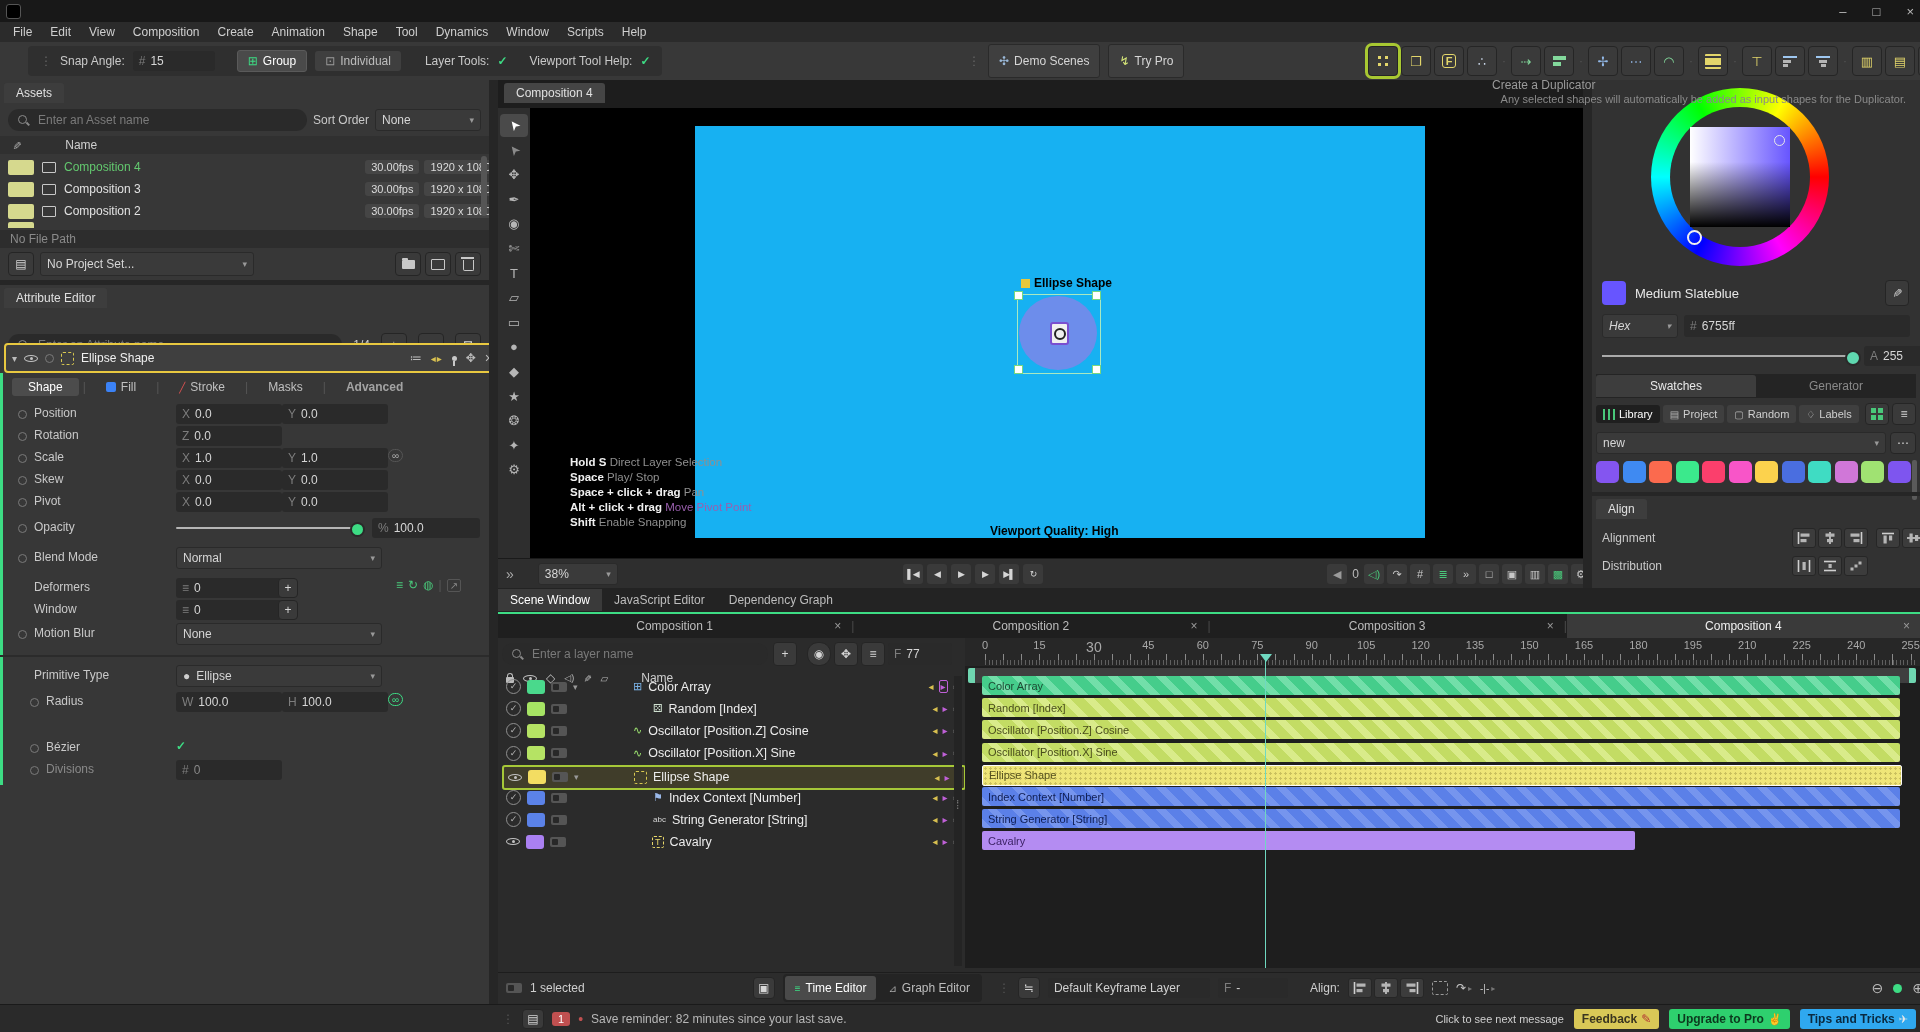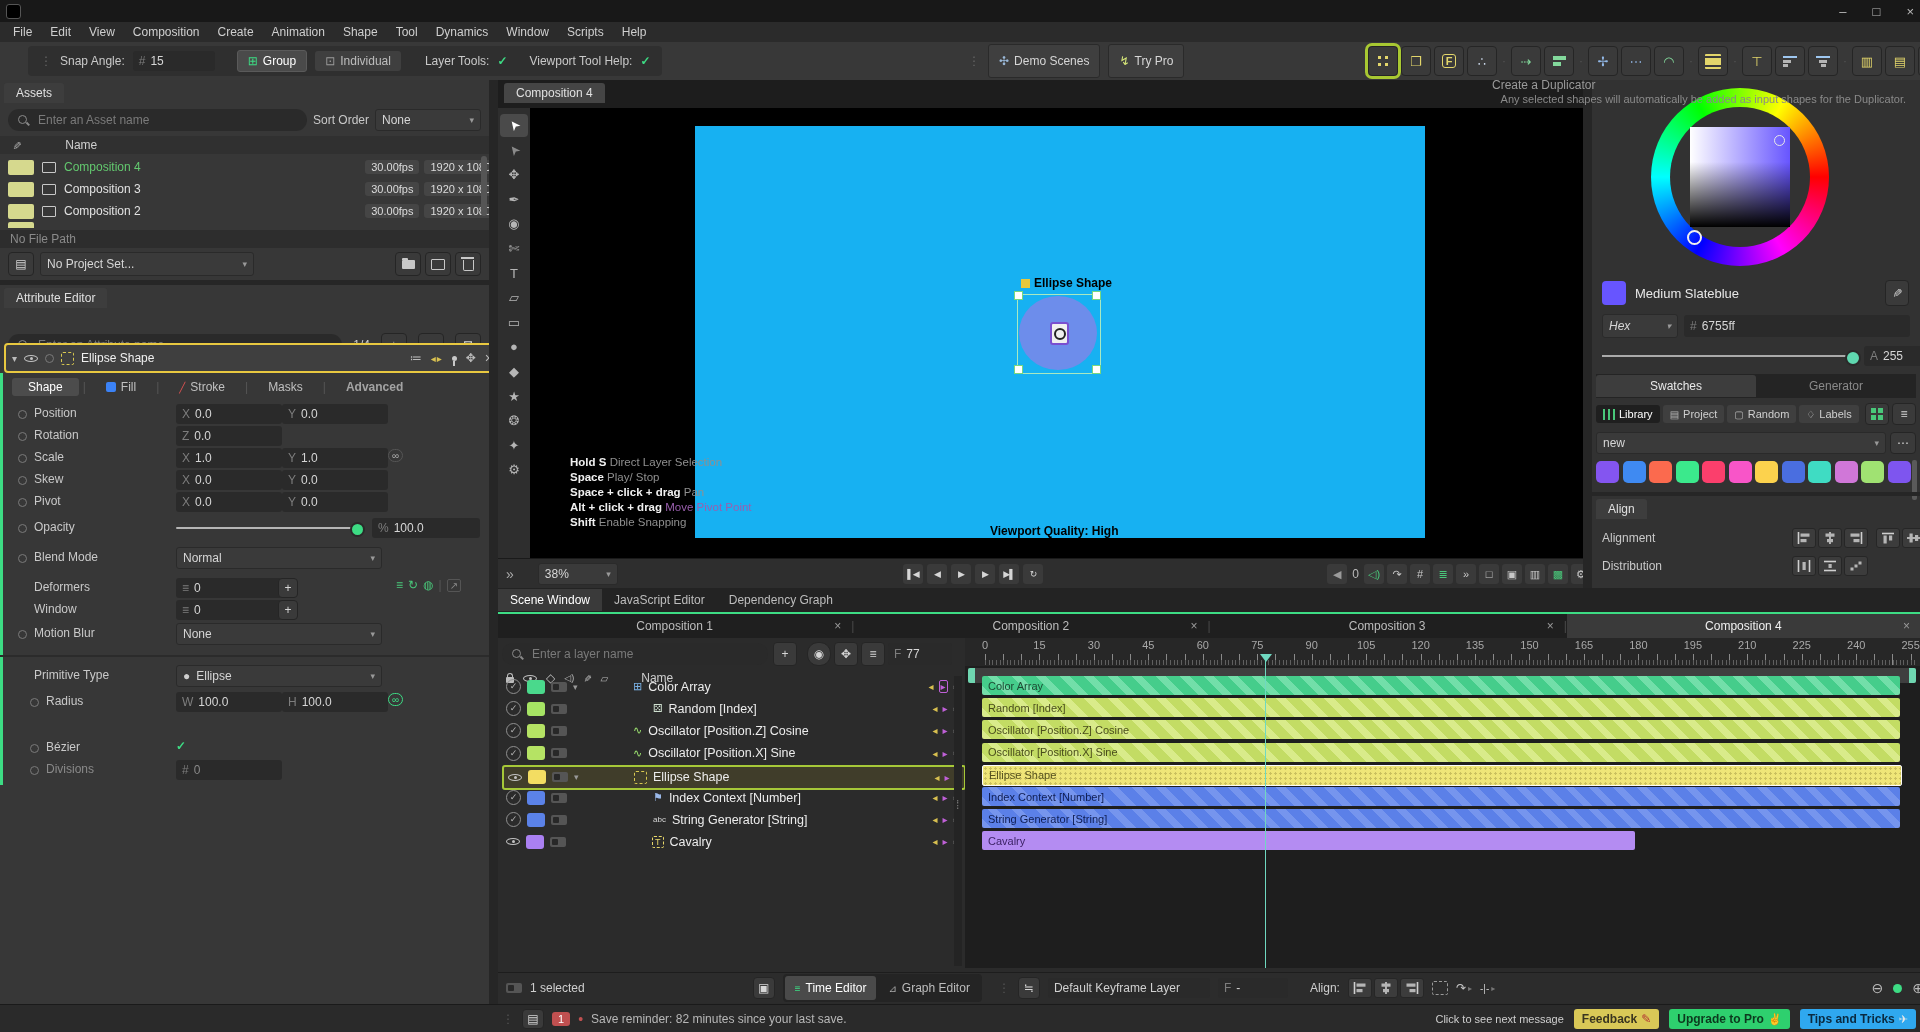--- a/index.html
+++ b/index.html
@@ -855,21 +855,21 @@
           <span class="kf-r">▸</span>
           <span class="kf-o">○</span>
         </div>
       </div>
       <div class="a" style="left: 456px; top: 88px; width: 8px; height: 290px; background: rgb(36, 36, 36);"></div>
       <span style="position: absolute; left: 458px; top: 210px; color: rgb(119, 119, 119);">⁞</span>
       <div class="a" style="left: 467px; top: 50px; width: 955px; height: 330px; background: rgb(30, 30, 30); overflow: hidden;">
         <div class="a" style="left: 0px; top: 0px; width: 955px; height: 28px; background: rgb(39, 39, 39);">
           <span style="position: absolute; left: 20px; top: 1px; transform: translateX(-50%); color: rgb(168, 168, 168); font-size: 11px;">0</span>
           <span style="position: absolute; left: 74.45px; top: 1px; transform: translateX(-50%); color: rgb(168, 168, 168); font-size: 11px;">15</span>
-          <span style="position: absolute; left: 128.9px; top: 1px; transform: translateX(-50%); color: rgb(168, 168, 168); font-size: 11px;">30</span>
+          <span style="position: absolute; left: 128.9px; top: 1px; transform: translateX(-50%); color: rgb(168, 168, 168); font-size: 14px;">30</span>
           <span style="position: absolute; left: 183.35px; top: 1px; transform: translateX(-50%); color: rgb(168, 168, 168); font-size: 11px;">45</span>
           <span style="position: absolute; left: 237.8px; top: 1px; transform: translateX(-50%); color: rgb(168, 168, 168); font-size: 11px;">60</span>
           <span style="position: absolute; left: 292.25px; top: 1px; transform: translateX(-50%); color: rgb(168, 168, 168); font-size: 11px;">75</span>
           <span style="position: absolute; left: 346.7px; top: 1px; transform: translateX(-50%); color: rgb(168, 168, 168); font-size: 11px;">90</span>
           <span style="position: absolute; left: 401.15px; top: 1px; transform: translateX(-50%); color: rgb(168, 168, 168); font-size: 11px;">105</span>
           <span style="position: absolute; left: 455.6px; top: 1px; transform: translateX(-50%); color: rgb(168, 168, 168); font-size: 11px;">120</span>
           <span style="position: absolute; left: 510.05px; top: 1px; transform: translateX(-50%); color: rgb(168, 168, 168); font-size: 11px;">135</span>
           <span style="position: absolute; left: 564.5px; top: 1px; transform: translateX(-50%); color: rgb(168, 168, 168); font-size: 11px;">150</span>
           <span style="position: absolute; left: 618.95px; top: 1px; transform: translateX(-50%); color: rgb(168, 168, 168); font-size: 11px;">165</span>
           <span style="position: absolute; left: 673.4px; top: 1px; transform: translateX(-50%); color: rgb(168, 168, 168); font-size: 11px;">180</span>

